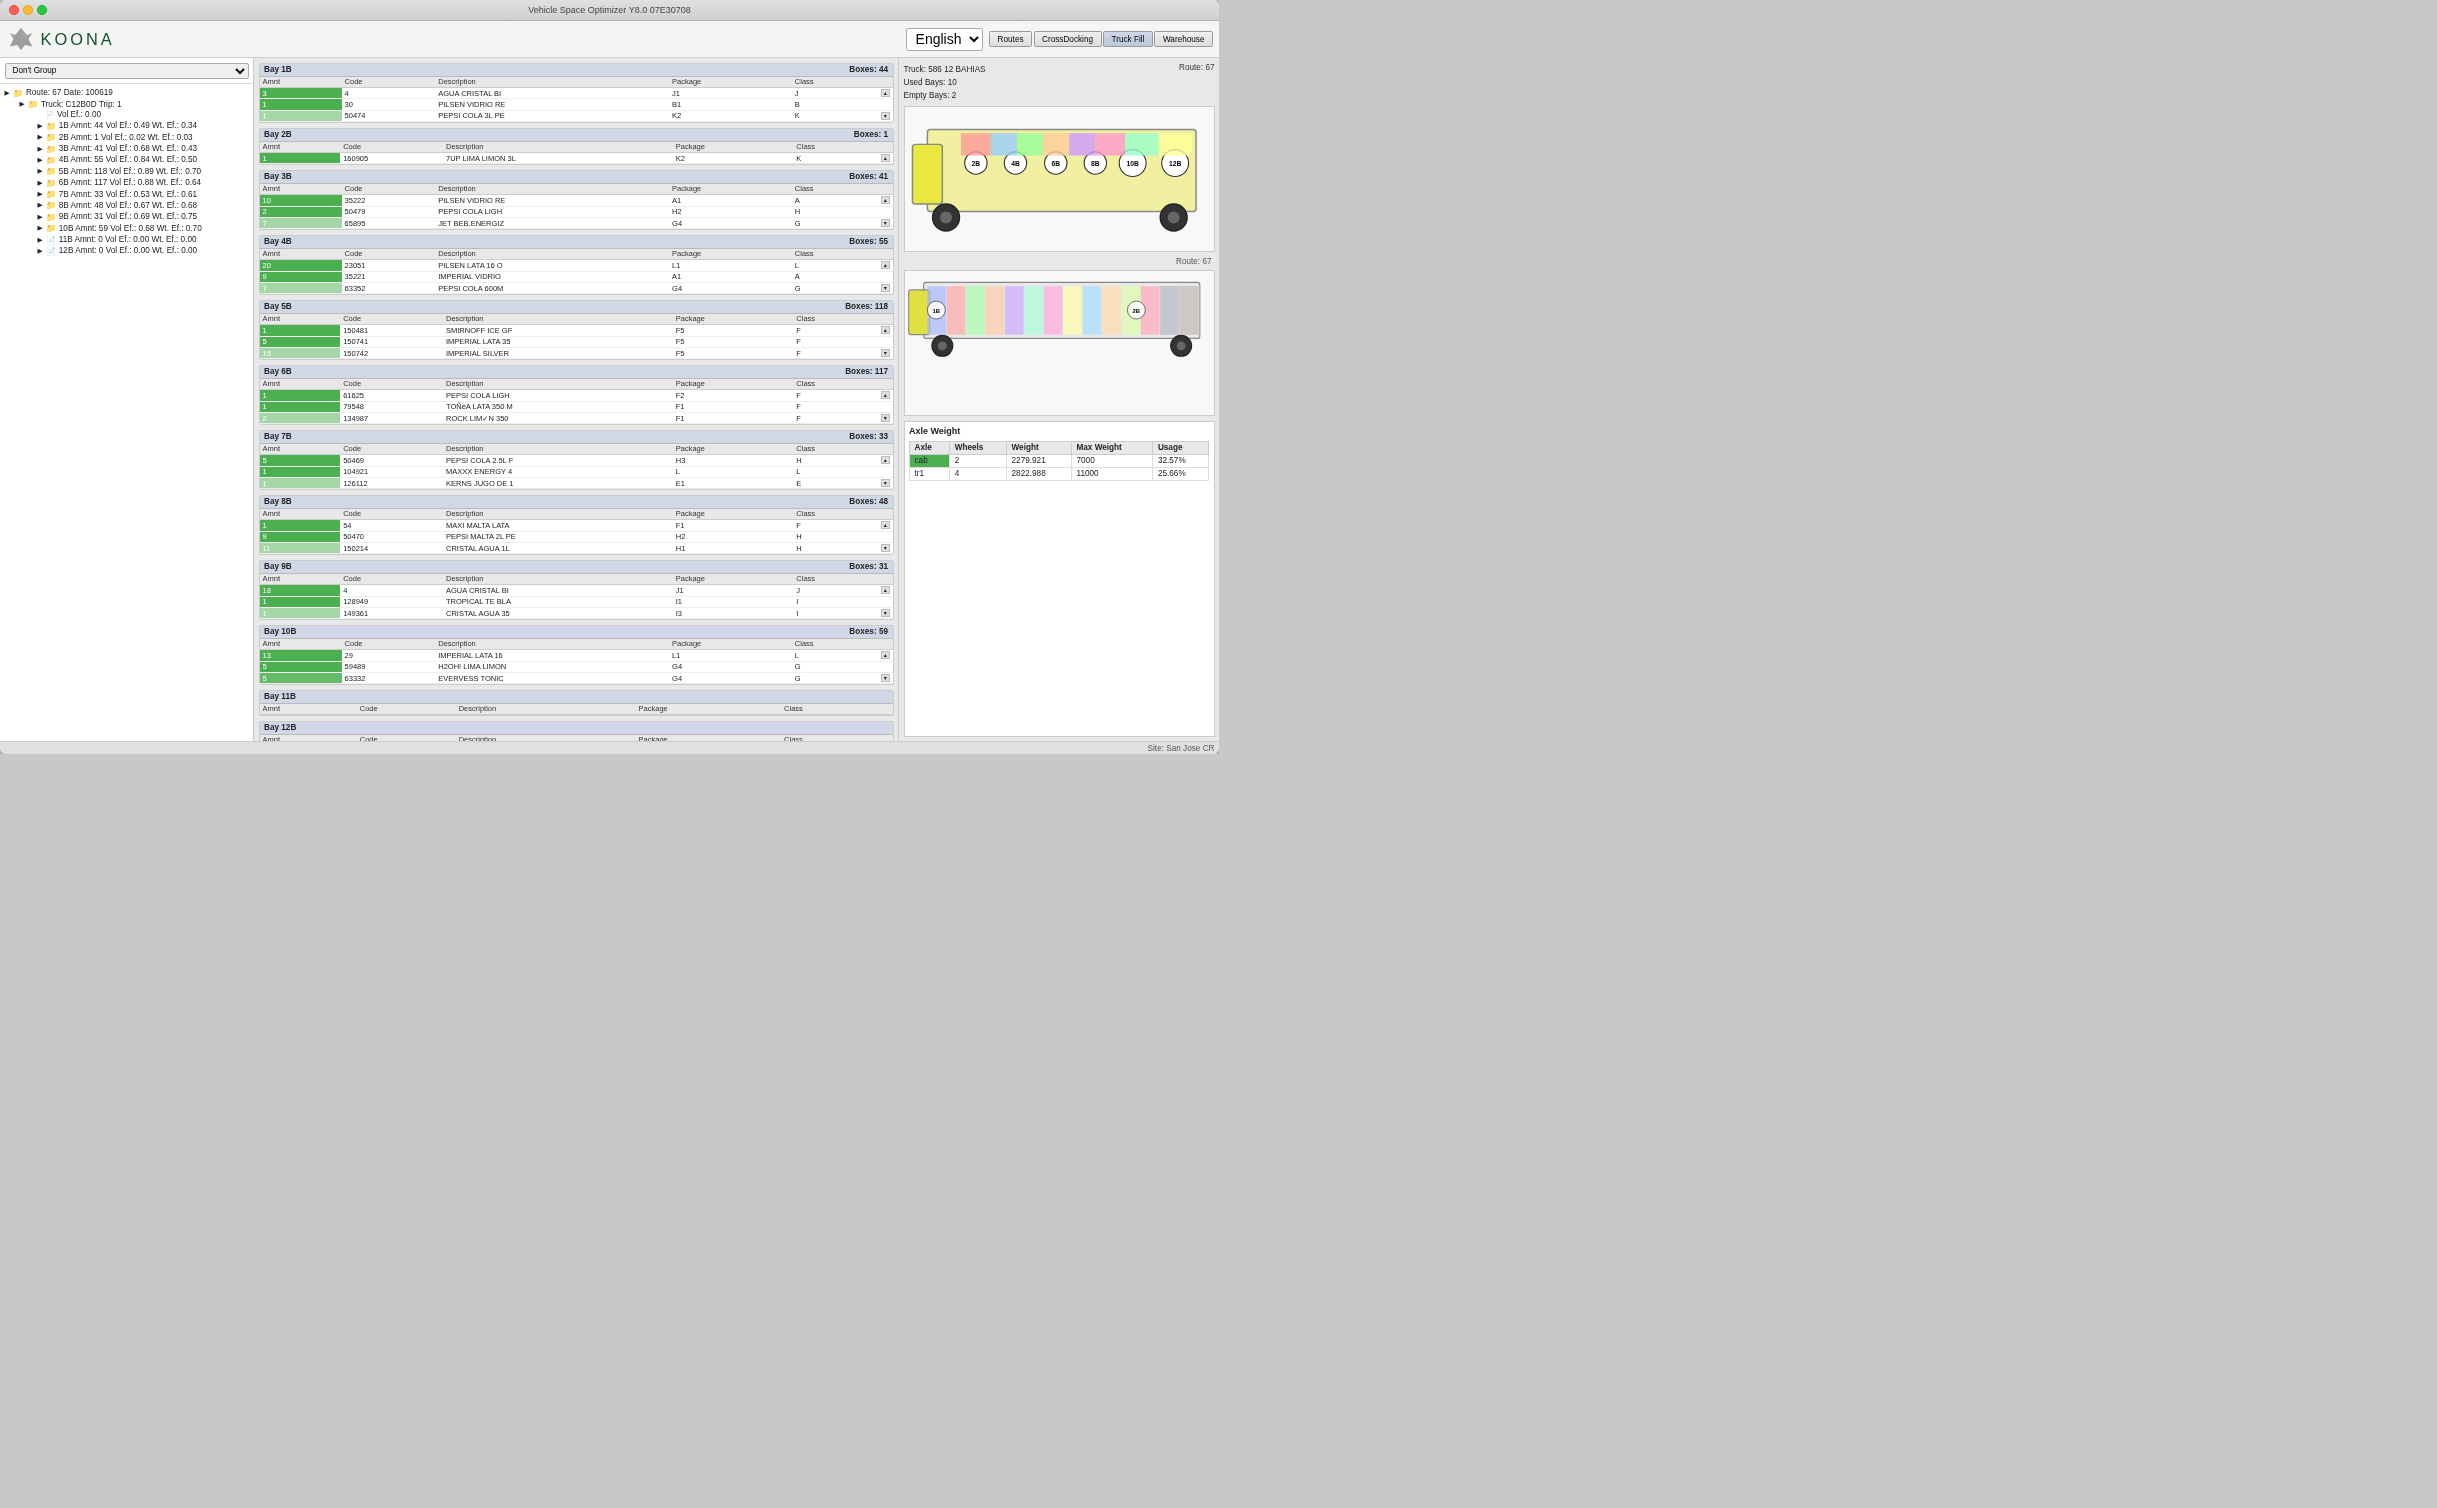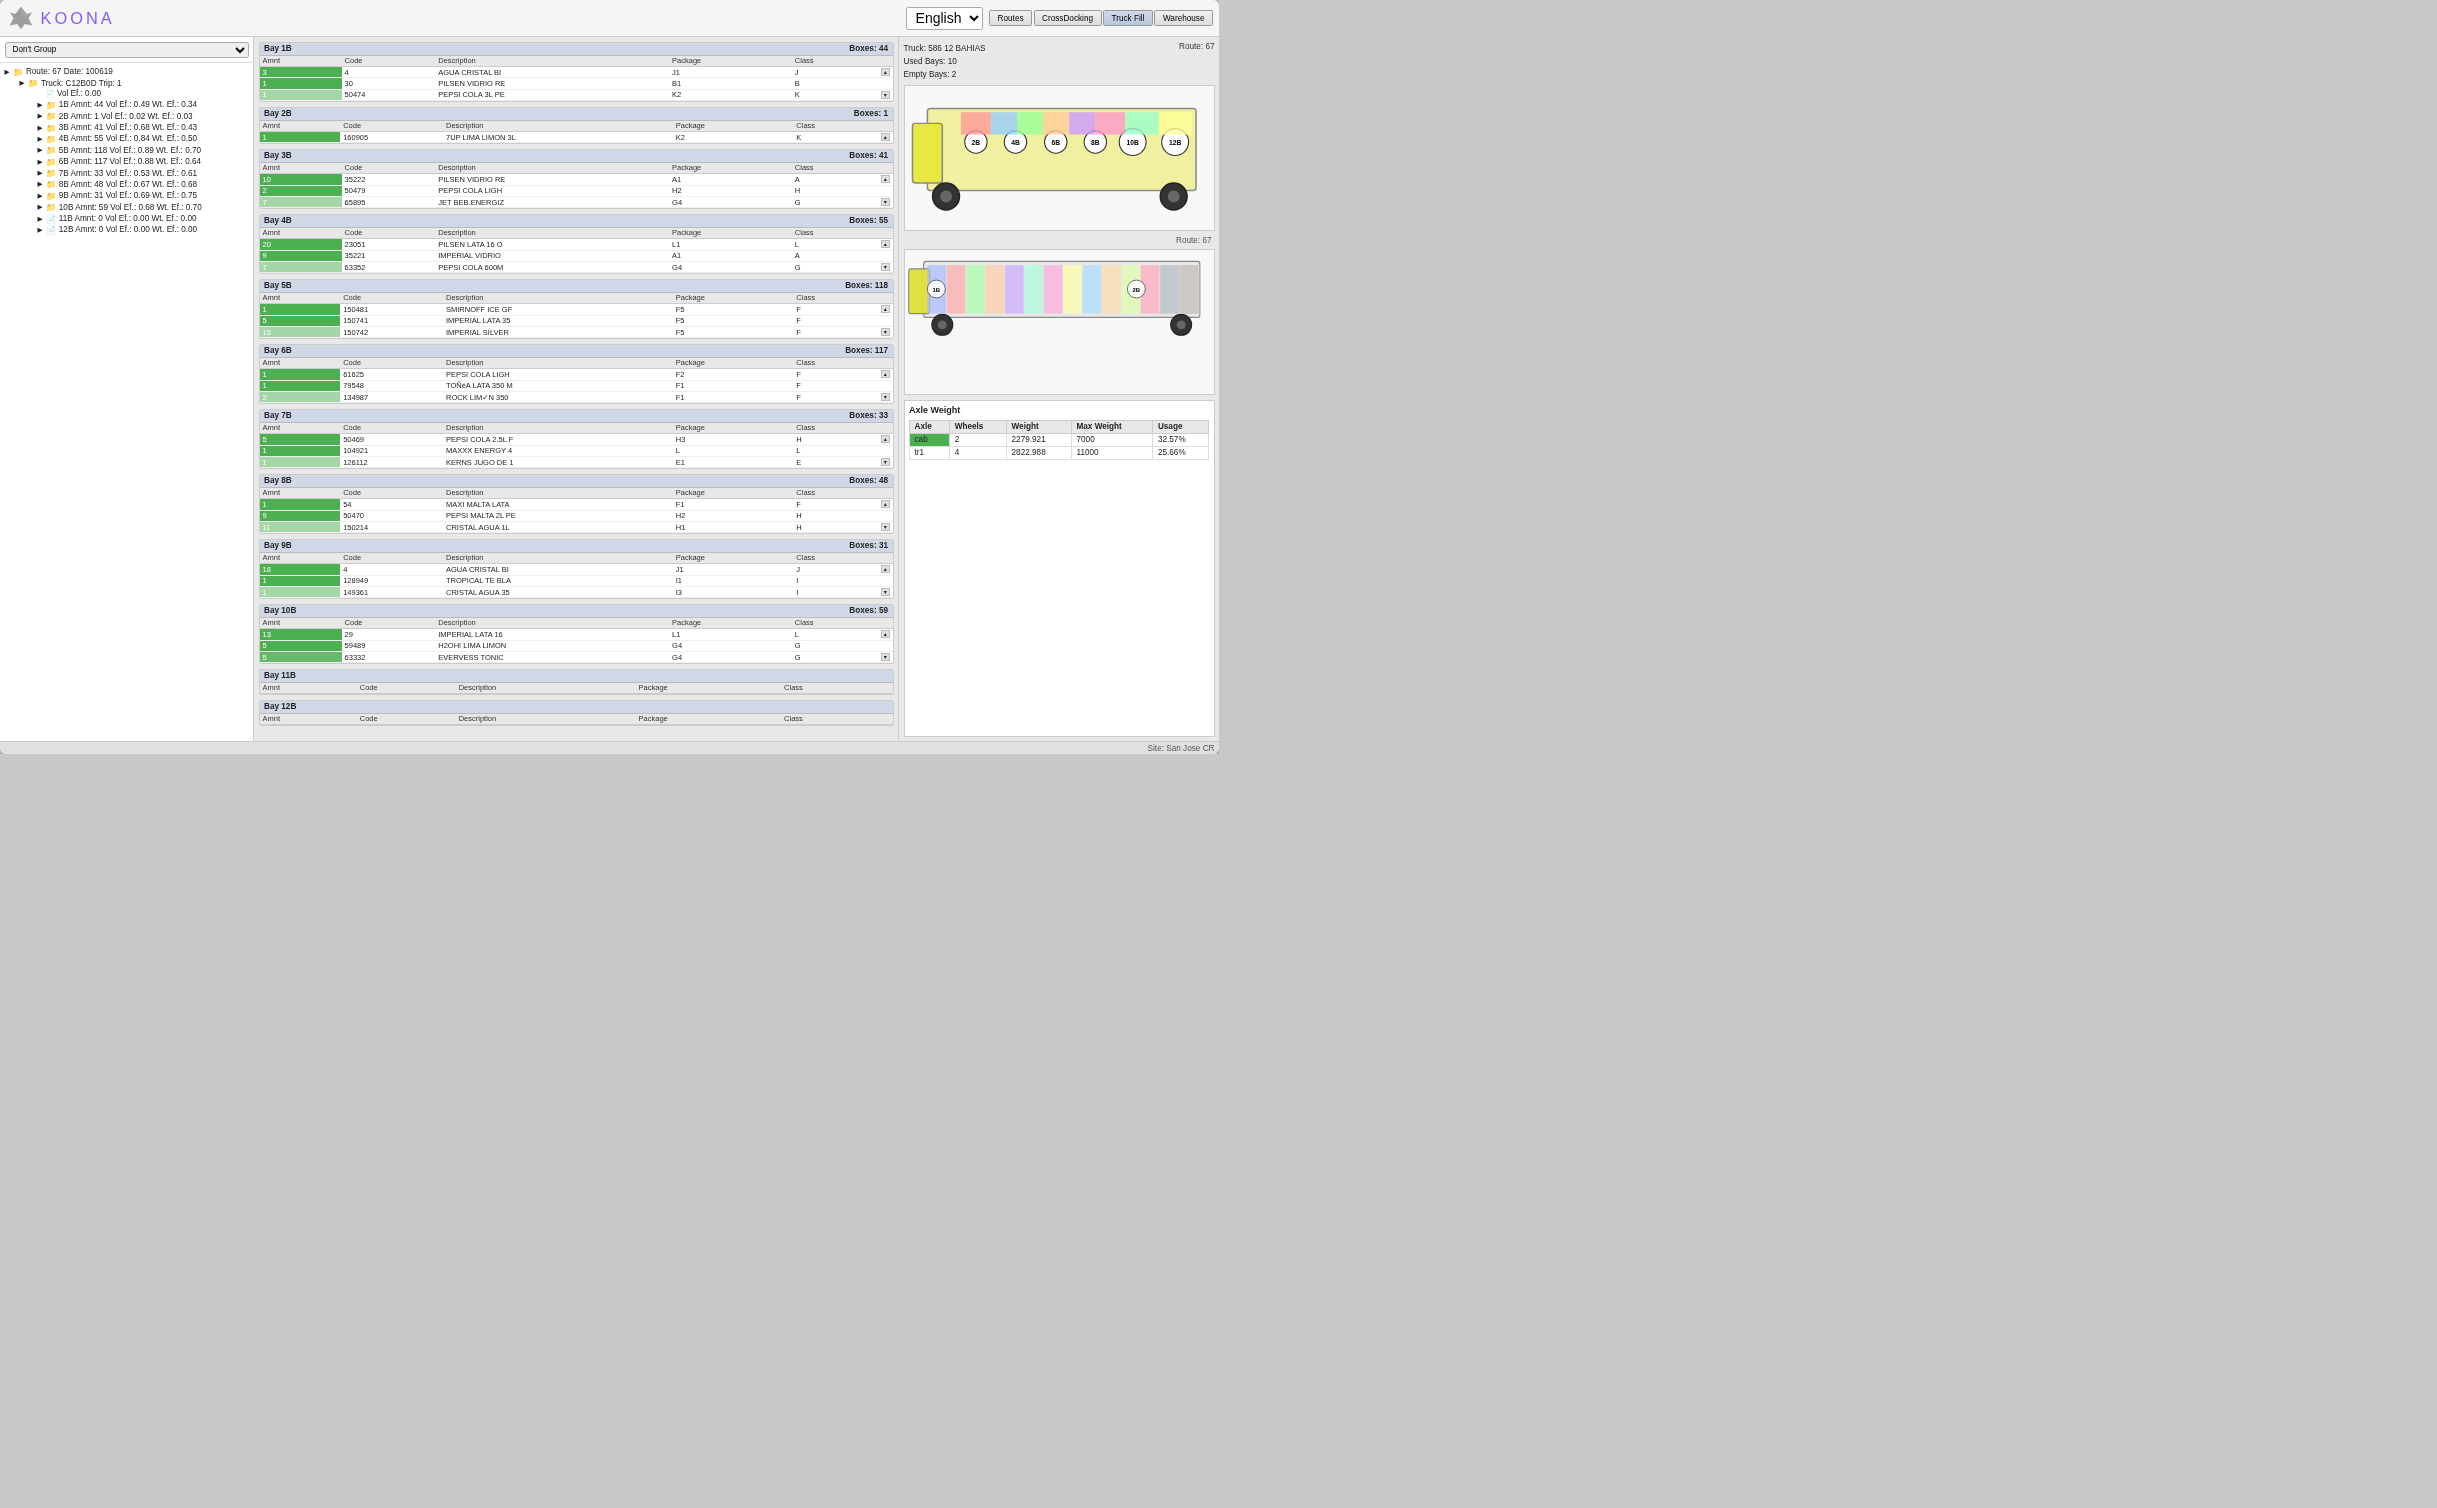--- a/index.html
+++ b/index.html
@@ -45,21 +45,21 @@
     .title-text { font-size: 9px; color: #444; font-weight: 500; }
     .toolbar {
       background: #f5f5f5;
       border-bottom: 0.7px solid #ccc;
       padding: 3px 6px;
       display: flex;
       align-items: center;
       justify-content: space-between;
     }
     .logo-area { display: flex; align-items: center; gap: 4.5px; }
-    .logo-text { font-size: 16.4px; font-weight: 300; letter-spacing: 3px; color: #8b5cf6; }
+    .logo-text { font-size: 16.4px; font-weight: 300; letter-spacing: 3px; color: #14532d; }
     .toolbar-right { display: flex; align-items: center; gap: 6px; }
     .lang-select {
       padding: 1.5px 4.5px;
       font-size: 14px;
       border: 0.7px solid #aaa;
       border-radius: 2.2px;
       background: white;
     }
     .nav-buttons { display: flex; gap: 1.5px; }
     .nav-btn {
@@ -224,20 +224,28 @@
     }
     .indent1 { padding-left: 6px; }
     .indent2 { padding-left: 13.4px; justify-content: space-between; }
     .route-label { font-size: 8.2px; font-weight: normal; color: #333; }
   </style>
 </head>
 <body>
 
 <div class="window">
 
+  <div class="title-bar">
+    <div class="traffic-lights">
+      <div class="tl tl-red"></div>
+      <div class="tl tl-yellow"></div>
+      <div class="tl tl-green"></div>
+    </div>
+    <span class="title-text">Vehicle Space Optimizer Y8.0 07E30708</span>
+  </div>
 
   <div class="toolbar">
     <div class="logo-area">
 
       <svg width="30" height="30" viewBox="0 0 40 40">
         <polygon points="20,5 28,15 35,12 30,20 35,30 25,28 20,35 15,28 5,30 10,20 5,12 12,15" fill="#888" opacity="0.8"></polygon>
         <polygon points="20,8 26,16 30,13 26,20 20,10" fill="#aaa"></polygon>
         <polygon points="20,8 14,16 10,13 14,20 20,10" fill="#999"></polygon>
       </svg>
       <span class="logo-text">KOONA</span>

